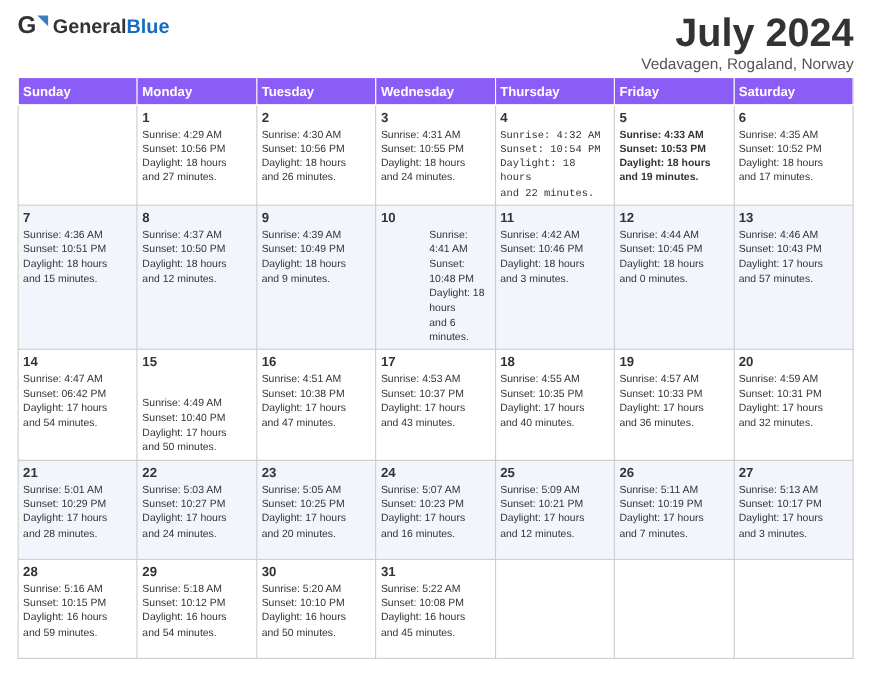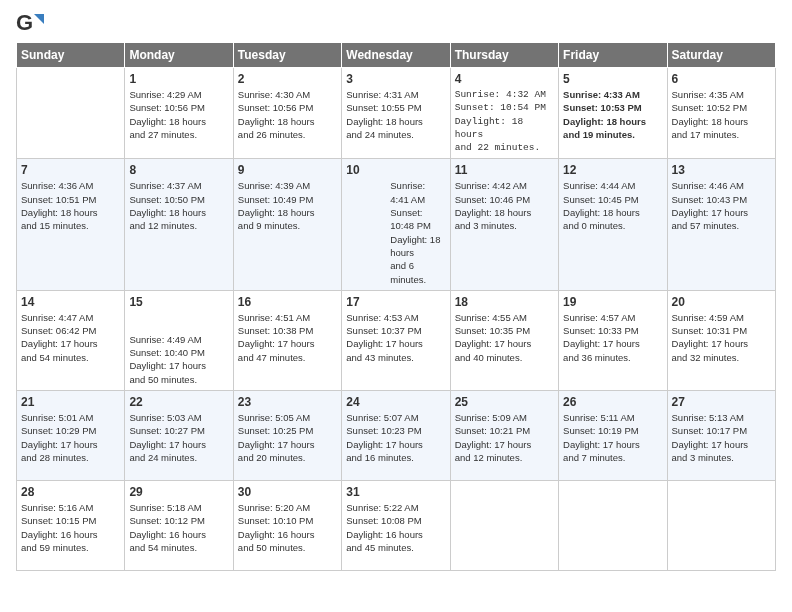--- a/index.html
+++ b/index.html
@@ -47,21 +47,21 @@
     .subtitle {
       font-size: 14px;
       color: #555;
     }
     table {
       width: 100%;
       border-collapse: collapse;
       table-layout: fixed;
     }
     thead tr th {
-      background-color: #737373;
+      background-color: #8b5cf6;
       color: #fff;
       font-size: 12px;
       font-weight: bold;
       padding: 5px 4px;
       text-align: left;
       border: 1px solid #fff;
     }
     tbody tr td {
       border: 1px solid #ccc;
       vertical-align: top;
@@ -90,20 +90,27 @@
   </style>
 </head>
 <body>
 
 <div class="header-area">
   <div class="logo">
     <svg class="logo-icon" viewBox="0 0 28 28">
       <text x="0" y="20" font-size="22" font-weight="bold" fill="#333">G</text>
       <polygon points="18,4 28,4 28,14" fill="#3a7ebf"></polygon>
     </svg>
+    <div>
+      <span class="logo-text-general">General</span><span class="logo-text-blue">Blue</span>
+    </div>
+  </div>
+  <div class="title-block">
+    <div class="month-title">July 2024</div>
+    <div class="subtitle">Vedavagen, Rogaland, Norway</div>
   </div>
 </div>
 
 <table>
   <thead>
     <tr id="days-header">
         <th>Sunday</th>
         <th>Monday</th>
         <th>Tuesday</th>
         <th>Wednesday</th>

